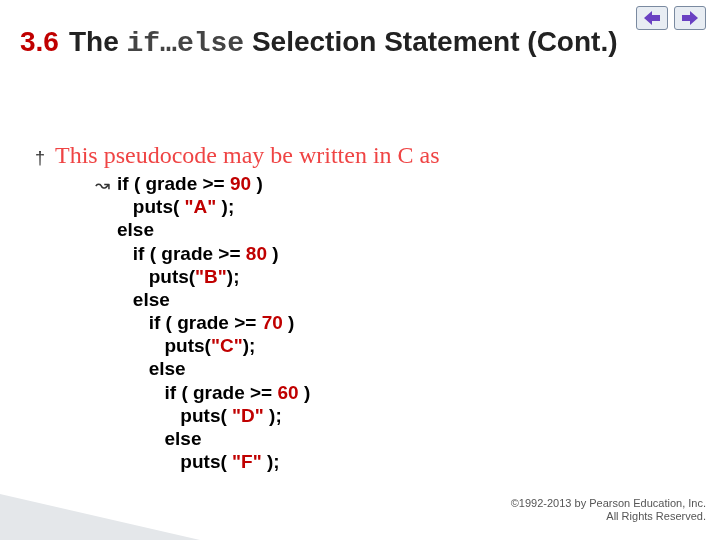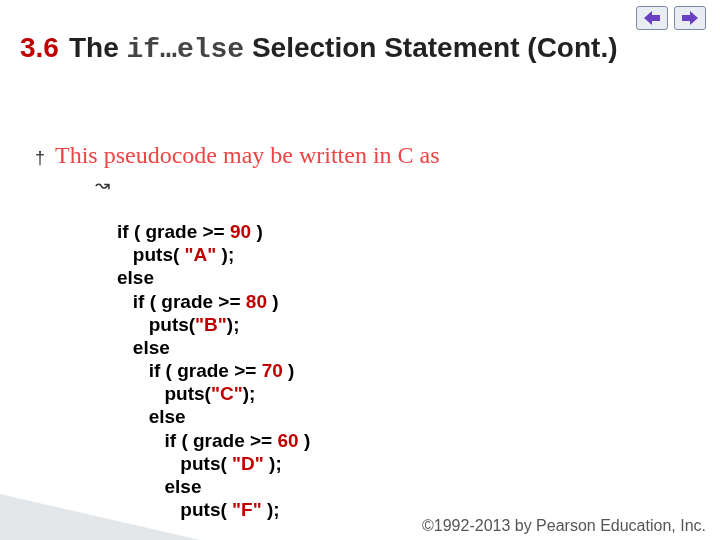--- a/index.html
+++ b/index.html
@@ -25,21 +25,21 @@
     display: flex;
     align-items: center;
     justify-content: center;
     border: 1px solid #7a8aa0;
     background: #e8edf3;
     border-radius: 3px;
   }
   .nav-arrow svg { display: block; }
   .heading {
     position: absolute;
-    top: 30px;
+    top: 24px;
     left: 20px;
     right: 20px;
     font-size: 28px;
     font-weight: bold;
     color: #222;
     line-height: 1.25;
   }
   .heading .sec-num { color: #c00000; margin-right: 10px; }
   .heading .code-part {
     font-family: "Courier New", Courier, monospace;
@@ -64,21 +64,20 @@
   .code-block {
     position: absolute;
     top: 172px;
     left: 117px;
     font-family: "Comic Sans MS", "Comic Sans", cursive, sans-serif;
     font-size: 19px;
     font-weight: bold;
     color: #000;
     white-space: pre;
     line-height: 1.22;
-    margin-top: 48px;
   }
   .brand { color: #c00000; }
   .sub-bullet {
     position: absolute;
     top: 174px;
     left: 95px;
     font-family: "Times New Roman", serif;
     font-size: 18px;
     color: #333;
   }
@@ -86,24 +85,24 @@
     position: absolute;
     bottom: 0;
     left: 0;
     width: 0;
     height: 0;
     border-left: 200px solid #e4e7ea;
     border-top: 46px solid transparent;
   }
   .footer {
     position: absolute;
-    bottom: 4px;
+    bottom: 16px;
     right: 14px;
     text-align: right;
-    font-size: 16px;
+    font-size: 11px;
     color: #555;
     line-height: 1.25;
   }
 </style>
 </head>
 <body>
 
 <div class="nav-arrows">
   <div class="nav-arrow">
     <svg width="16" height="14" viewBox="0 0 16 14">
@@ -137,13 +136,14 @@
 <span>      else</span>
 <span>         if ( grade &gt;= </span><span class="brand">60</span><span> )</span>
 <span>            puts( </span><span class="brand">"D"</span><span> );</span>
 <span>         else</span>
 <span>            puts( </span><span class="brand">"F"</span><span> );</span></div>
 
 <div class="decor-triangle"></div>
 
 <div class="footer">
   <div>©1992-2013 by Pearson Education, Inc.</div>
+  <div>All Rights Reserved.</div>
 </div>
 
 </body></html>

